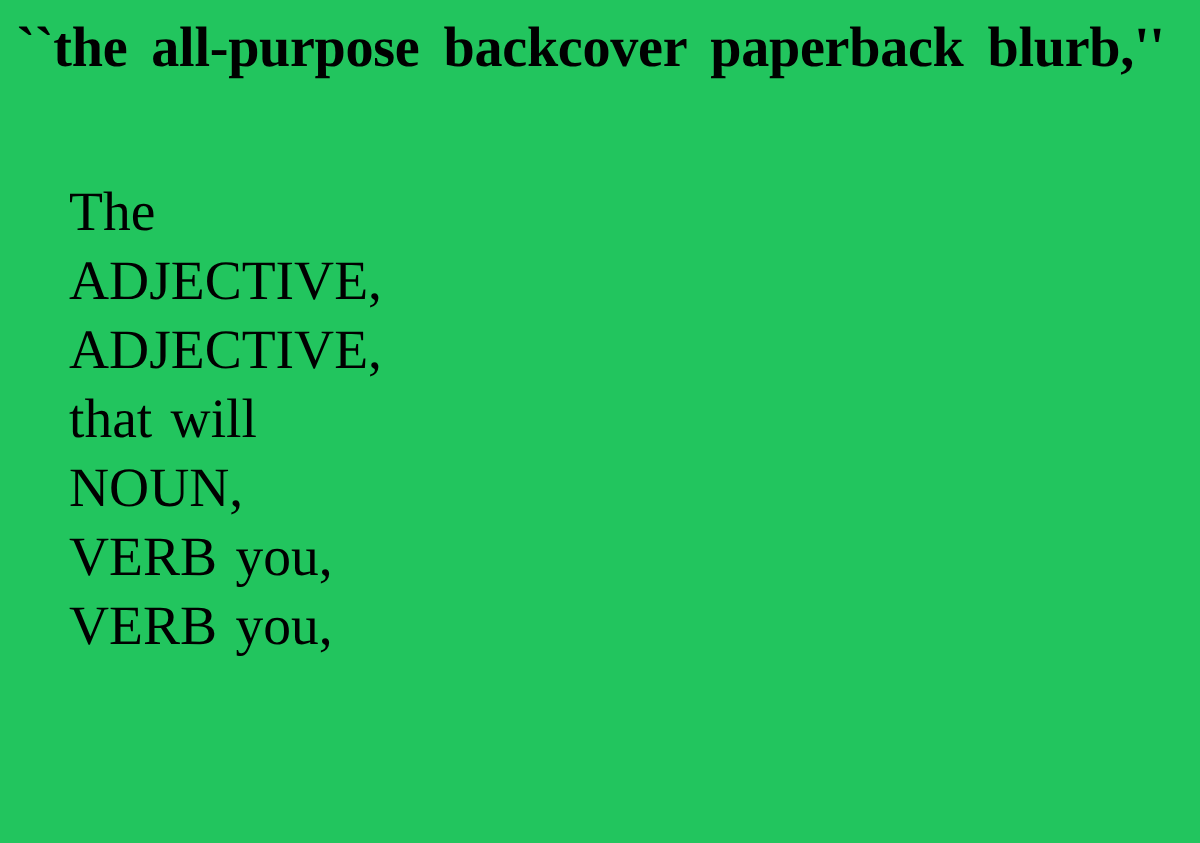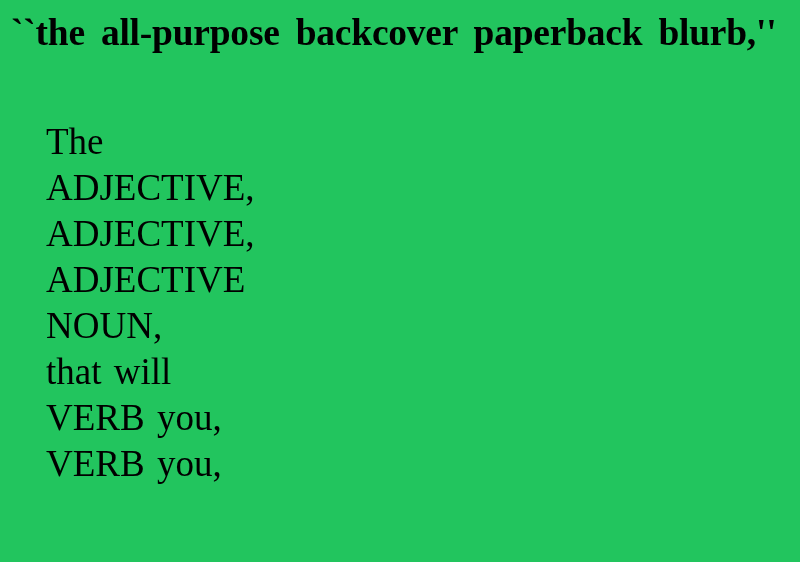--- a/index.html
+++ b/index.html
@@ -61,20 +61,19 @@
 <body>
 
 <div class="page">
 
   <div class="headline">``the all-purpose backcover paperback blurb,''</div>
 
   <div class="bodyblock">
     <div class="poem-line">The</div>
     <div class="poem-line">ADJECTIVE,</div>
     <div class="poem-line">ADJECTIVE,</div>
-    <div class="poem-line">ADJECTIVE</div>
+    <div class="poem-line">that will</div>
     <div class="poem-line">NOUN,</div>
-    <div class="poem-line">that will</div>
     <div class="poem-line">VERB you,</div>
     <div class="poem-line">VERB you,</div>
   </div>
 
 </div>
 
 </body></html>

